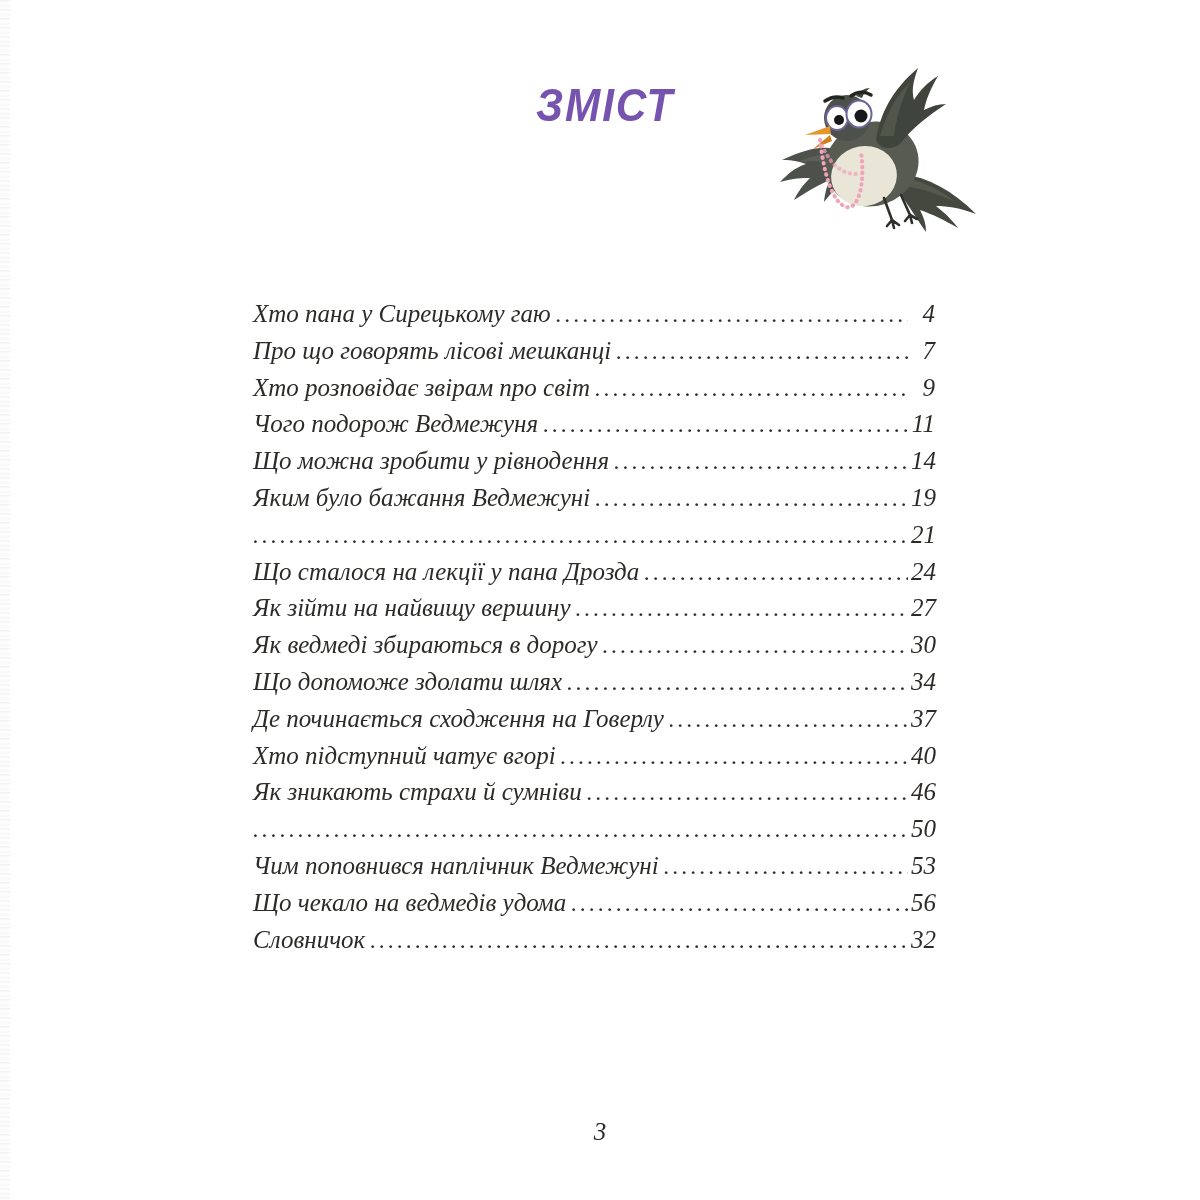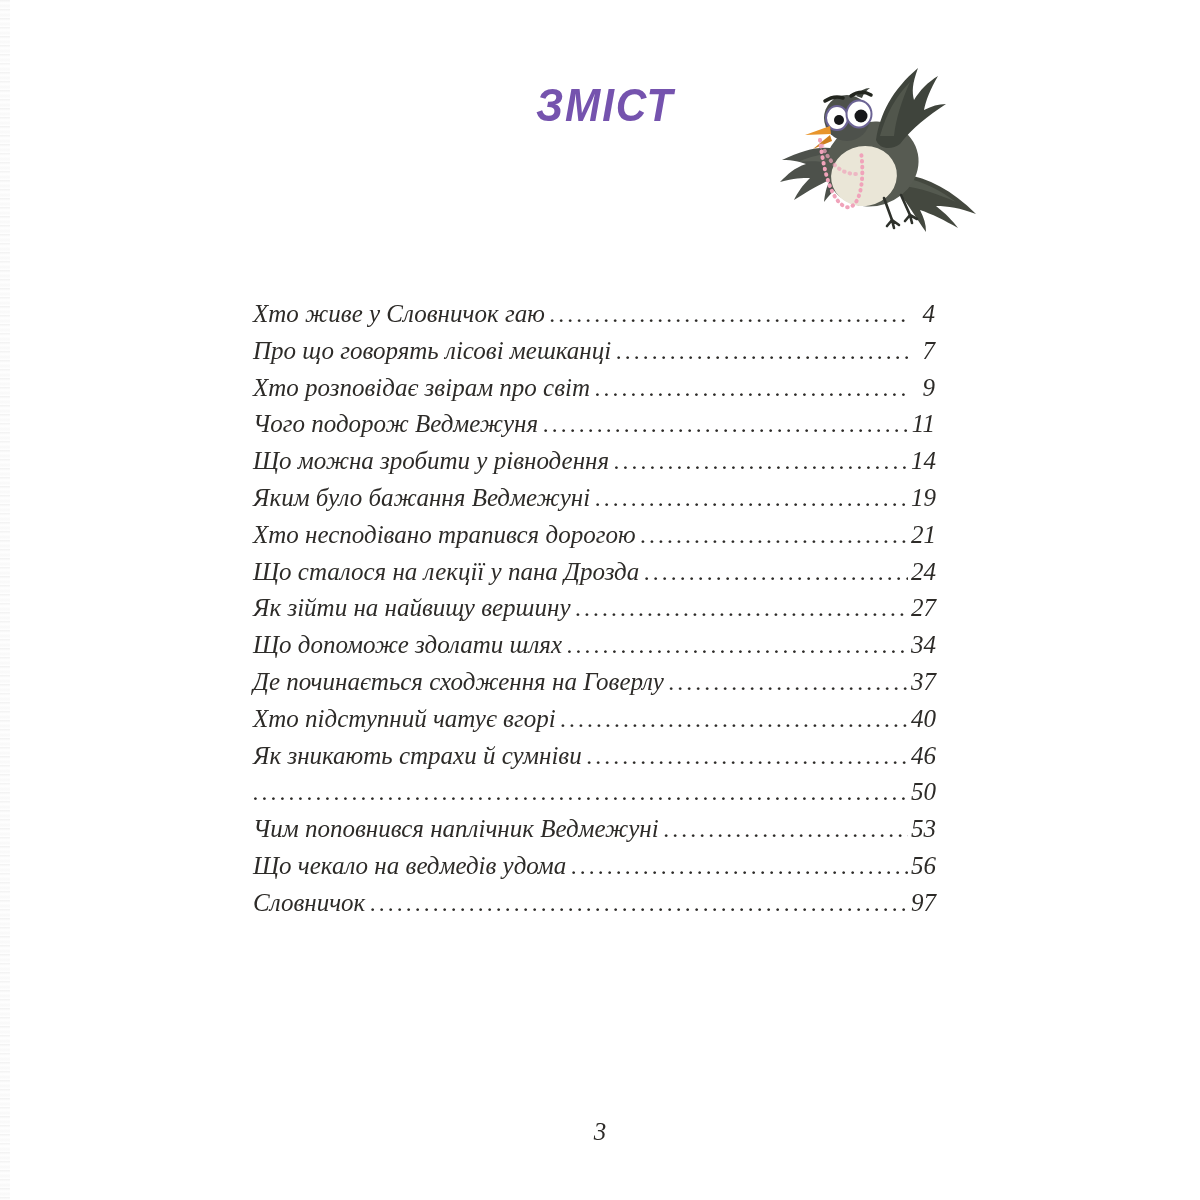--- a/index.html
+++ b/index.html
@@ -151,21 +151,21 @@
         <path d="M116,142 L124,164"></path>
         <path d="M124,164 l7,5 M124,164 l2,8 M124,164 l-5,6"></path>
         <path d="M133,139 L142,159"></path>
         <path d="M142,159 l7,4 M142,159 l2,8 M142,159 l-5,6"></path>
       </g>
     </svg>
   </div>
 
   <nav class="toc">
     <div class="toc-row">
-      <span class="toc-title">Хто живе у Словничок гаю</span>
+      <span class="toc-title">Хто пана у Сирецькому гаю</span>
       <span class="leader"></span>
       <span class="toc-page">4</span>
     </div>
 
     <div class="toc-row">
       <span class="toc-title">Про що говорять лісові мешканці</span>
       <span class="leader"></span>
       <span class="toc-page">7</span>
     </div>
 
@@ -188,37 +188,41 @@
     </div>
 
 
     <div class="toc-row">
       <span class="toc-title">Яким було бажання Ведмежуні</span>
       <span class="leader"></span>
       <span class="toc-page">19</span>
     </div>
 
     <div class="toc-row">
-      <span class="toc-title">Хто несподівано трапився дорогою</span>
       <span class="leader"></span>
       <span class="toc-page">21</span>
     </div>
 
     <div class="toc-row">
       <span class="toc-title">Що сталося на лекції у пана Дрозда</span>
       <span class="leader"></span>
       <span class="toc-page">24</span>
     </div>
 
     <div class="toc-row">
       <span class="toc-title">Як зійти на найвищу вершину</span>
       <span class="leader"></span>
       <span class="toc-page">27</span>
     </div>
 
+    <div class="toc-row">
+      <span class="toc-title">Як ведмеді збираються в дорогу</span>
+      <span class="leader"></span>
+      <span class="toc-page">30</span>
+    </div>
 
     <div class="toc-row">
       <span class="toc-title">Що допоможе здолати шлях</span>
       <span class="leader"></span>
       <span class="toc-page">34</span>
     </div>
 
     <div class="toc-row">
       <span class="toc-title">Де починається сходження на Говерлу</span>
       <span class="leader"></span>
@@ -251,18 +255,18 @@
 
     <div class="toc-row">
       <span class="toc-title">Що чекало на ведмедів удома</span>
       <span class="leader"></span>
       <span class="toc-page">56</span>
     </div>
 
     <div class="toc-row">
       <span class="toc-title">Словничок</span>
       <span class="leader"></span>
-      <span class="toc-page">97</span>
+      <span class="toc-page">32</span>
     </div>
   </nav>
 
   <div class="folio">3</div>
 </div>
 
 </body></html>

